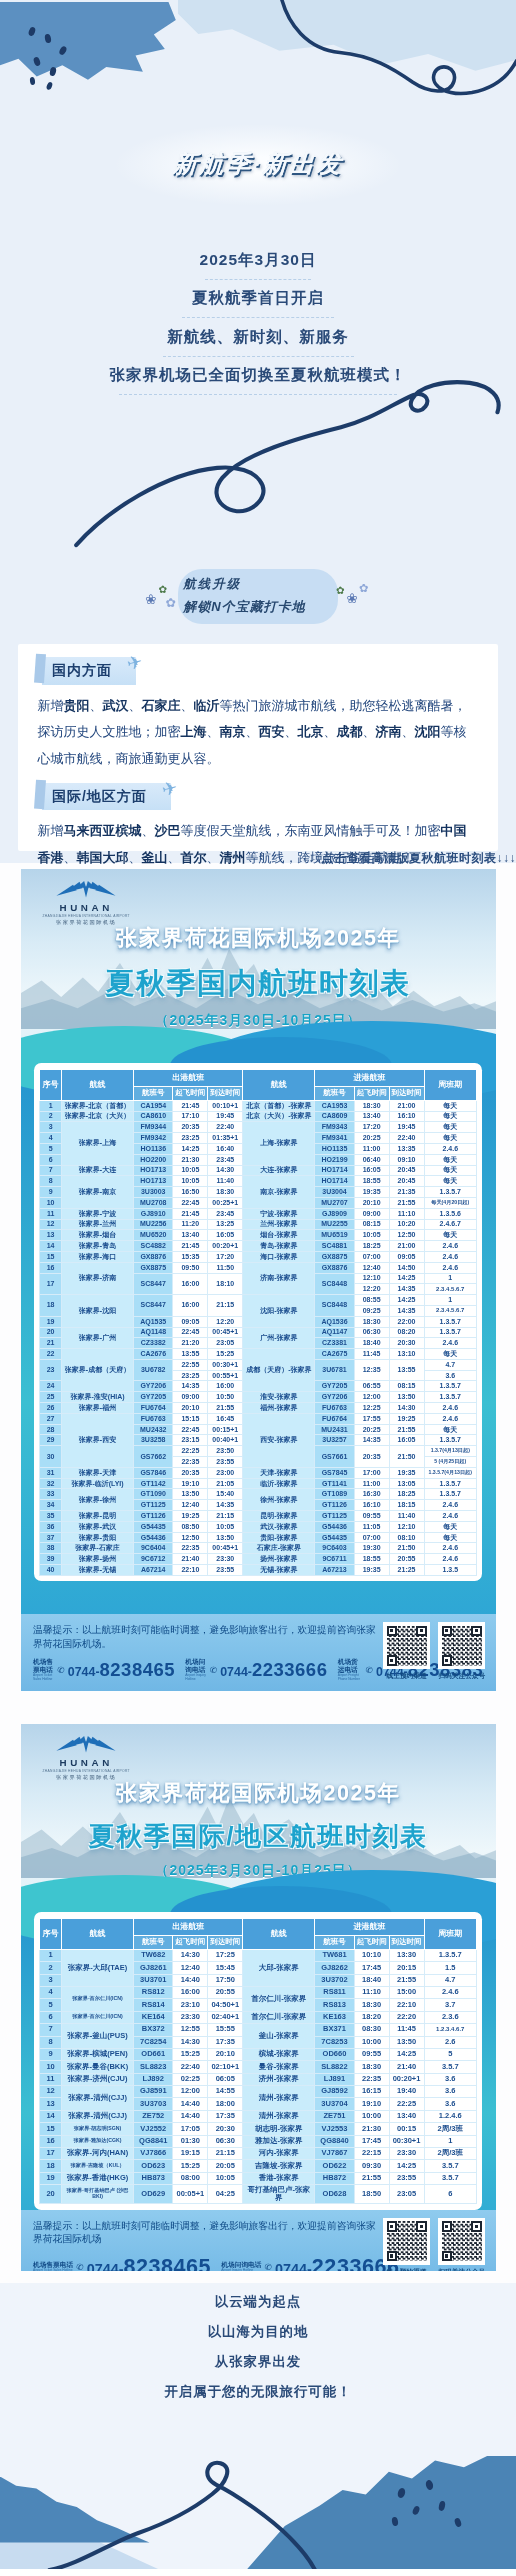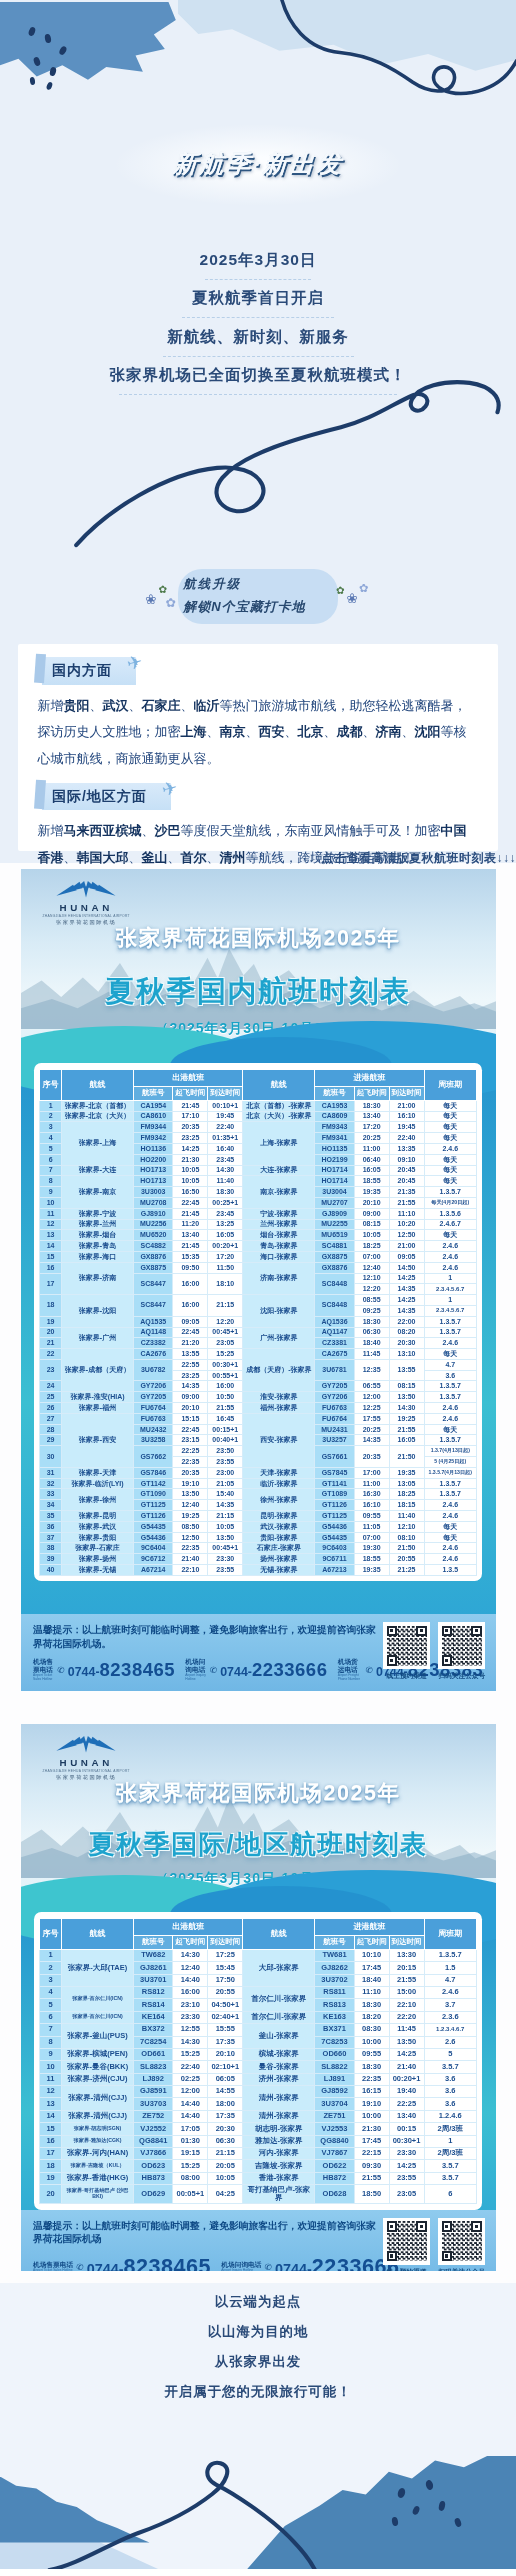--- a/index.html
+++ b/index.html
@@ -70,21 +70,21 @@
   #poster2 .p-head { height:175px; }
   .mtns { position:absolute; left:0; bottom:20.6px; width:100%; height:98px; }
   .logo { position:absolute; left:21.6px; top:11.3px; width:88px; text-align:center; }
   .logo .mark { height:18.5px; }
   .logo .nm { font-size:9.8px; font-weight:700; letter-spacing:3.6px; color:#1b3a5f; margin-top:1px; }
   .logo .en { font-size:3.3px; letter-spacing:0.3px; color:#51708f; margin-top:1px; }
   .logo .cn { font-size:5.2px; letter-spacing:1.5px; color:#3c5a78; margin-top:1.5px; }
   .p-titles { position:relative; text-align:center; margin-top:54px; }
   .t1 { font-size:21.6px; font-weight:900; letter-spacing:1.5px; color:#ffffff;
     text-shadow:0 1px 0 #bcdcee, 0 2.1px 4.1px rgba(23,94,158,.85), 0 0.5px 1px rgba(23,94,158,.9); }
-  .t2 { margin-top:20px; font-size:29px; font-weight:900; letter-spacing:1.5px; color:#1ea3cd;
+  .t2 { margin-top:12px; font-size:29px; font-weight:900; letter-spacing:1.5px; color:#1ea3cd;
     text-shadow:1px 1px 0 #f0fbfd,-1px 1px 0 #f0fbfd,1px -1px 0 #f0fbfd, 0 3.1px 5.2px rgba(20,110,160,.35); }
   #poster2 .t2 { font-size:26px; }
   .t3 { margin-top:8.2px; font-size:14px; font-weight:800; letter-spacing:1px; color:#17a3c6;
     text-shadow:0 0.5px 0 #fff; }
   .p-body { position:relative; flex:1; display:flex; flex-direction:column;
     background:linear-gradient(180deg,#2492cf 0%,#3bbfd2 55%,#2a9ed6 100%); }
   .bump { position:absolute; border-radius:50%; }
   .bump.b1 { top:-24px; left:-36px; width:278px; height:72px; background:#3ec5cf; }
   .bump.b2 { top:-29px; right:-46px; width:340px; height:82px; background:#2a9fd6; }
   .bump.b3 { top:-13.4px; left:149px; width:222px; height:57px; background:#2492cf; }
@@ -101,21 +101,21 @@
   .sched td.c-s { background:#a9def7; }
   .sched td.c-r { background:#c9ecfb; }
   .sched td.c-f { background:#a9def7; }
   .sched td.c-t { background:#ffffff; }
   .sched td.c-w { background:#ffffff; }
   .sched td.small { font-size:5.2px; }
   .sched td.mid { font-size:6px; }
 
   .p-foot { position:relative; margin-top:auto; background:linear-gradient(180deg,#8fcbee,#70b7e5);
     padding:9.3px 12.4px 8.2px; min-height:77px; flex:none; }
-  .notice { width:344px; font-size:9.8px; font-weight:700; color:#0f4a86; line-height:1.35; }
+  .notice { width:344px; font-size:9.8px; font-weight:400; color:#0f4a86; line-height:1.35; }
   .phones { display:flex; align-items:center; gap:10.3px; margin-top:8.2px; }
   .phone { display:flex; align-items:center; gap:3.1px; }
   .phone .lblbox { text-align:left; }
   .phone .lbl { font-size:6.7px; font-weight:800; color:#114a86; line-height:1.15; }
   .phone .en { font-size:3.3px; color:#2b6aa5; }
   .phone .glyph { font-size:8.8px; color:#114a86; }
   .phone .num { font-size:12.4px; font-weight:800; color:#134e92; white-space:nowrap; }
   .phone .num b { font-size:18.5px; font-weight:900; letter-spacing:0.5px; }
   #poster2 .phone .num { font-size:14.4px; }
   #poster2 .phone .num b { font-size:21.6px; }

